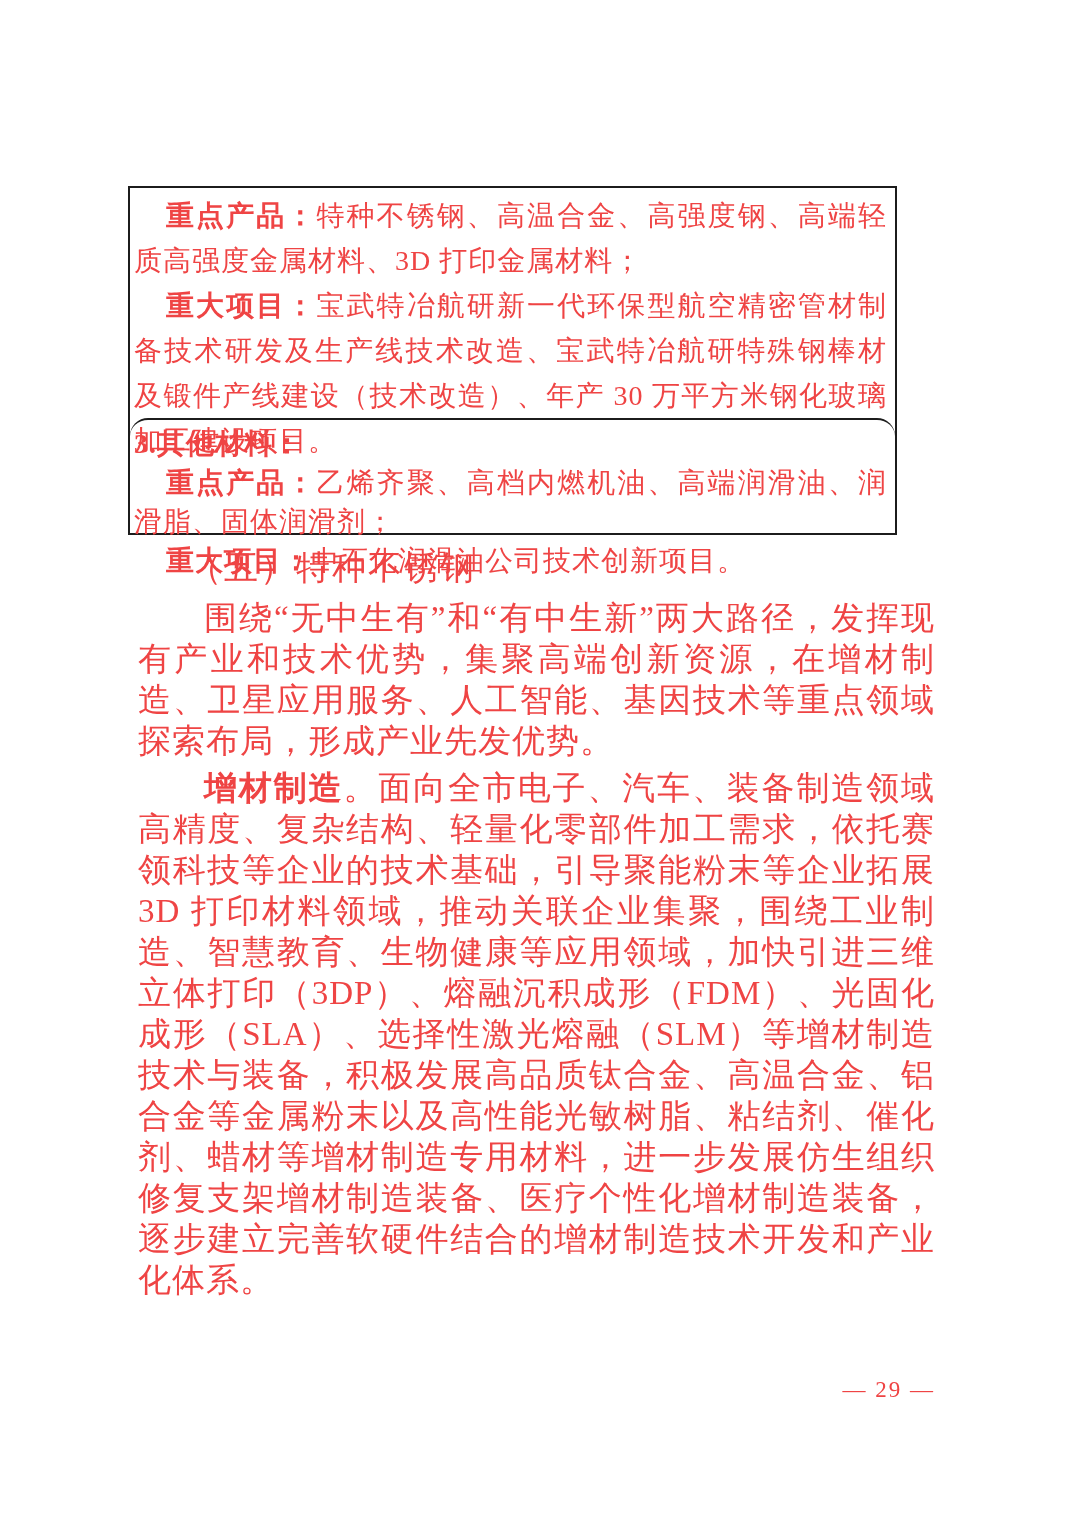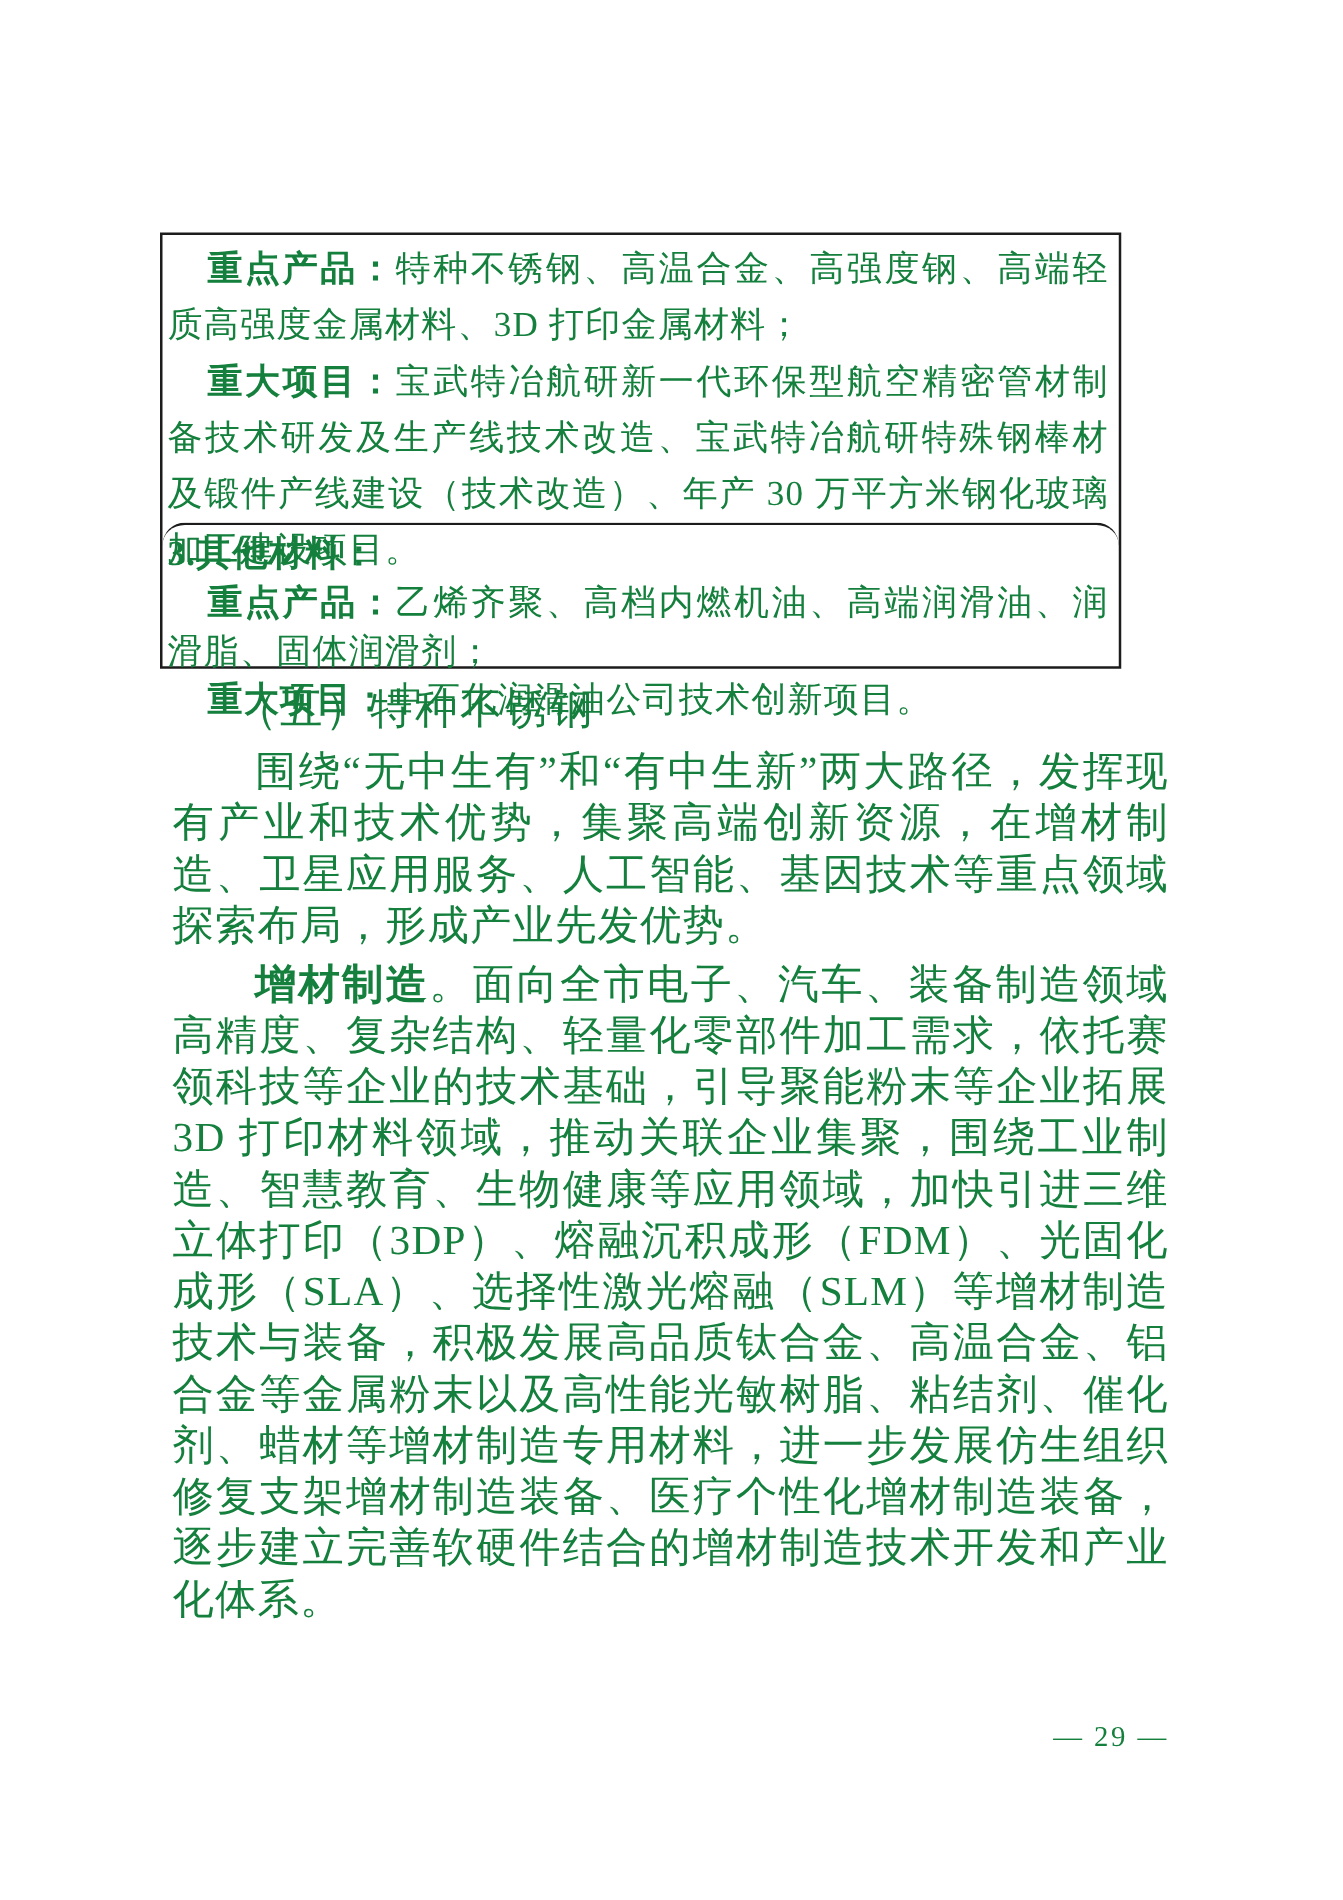--- a/index.html
+++ b/index.html
@@ -3,21 +3,21 @@
 <meta charset="utf-8">
 <style>
   * { margin: 0; padding: 0; box-sizing: border-box; }
   html, body { background: #e8e8e8; }
   .page {
     position: relative;
     width: 1074px;
     height: 1520px;
     margin: 0 auto;
     background: #ffffff;
-    color: #15803d;
+    color: #ef4444;
     font-family: "Liberation Serif", "DejaVu Serif", serif;
     overflow: hidden;
   }
 
   
   .doc-table {
     position: absolute;
     left: 128px;
     top: 186px;
     width: 769px;

